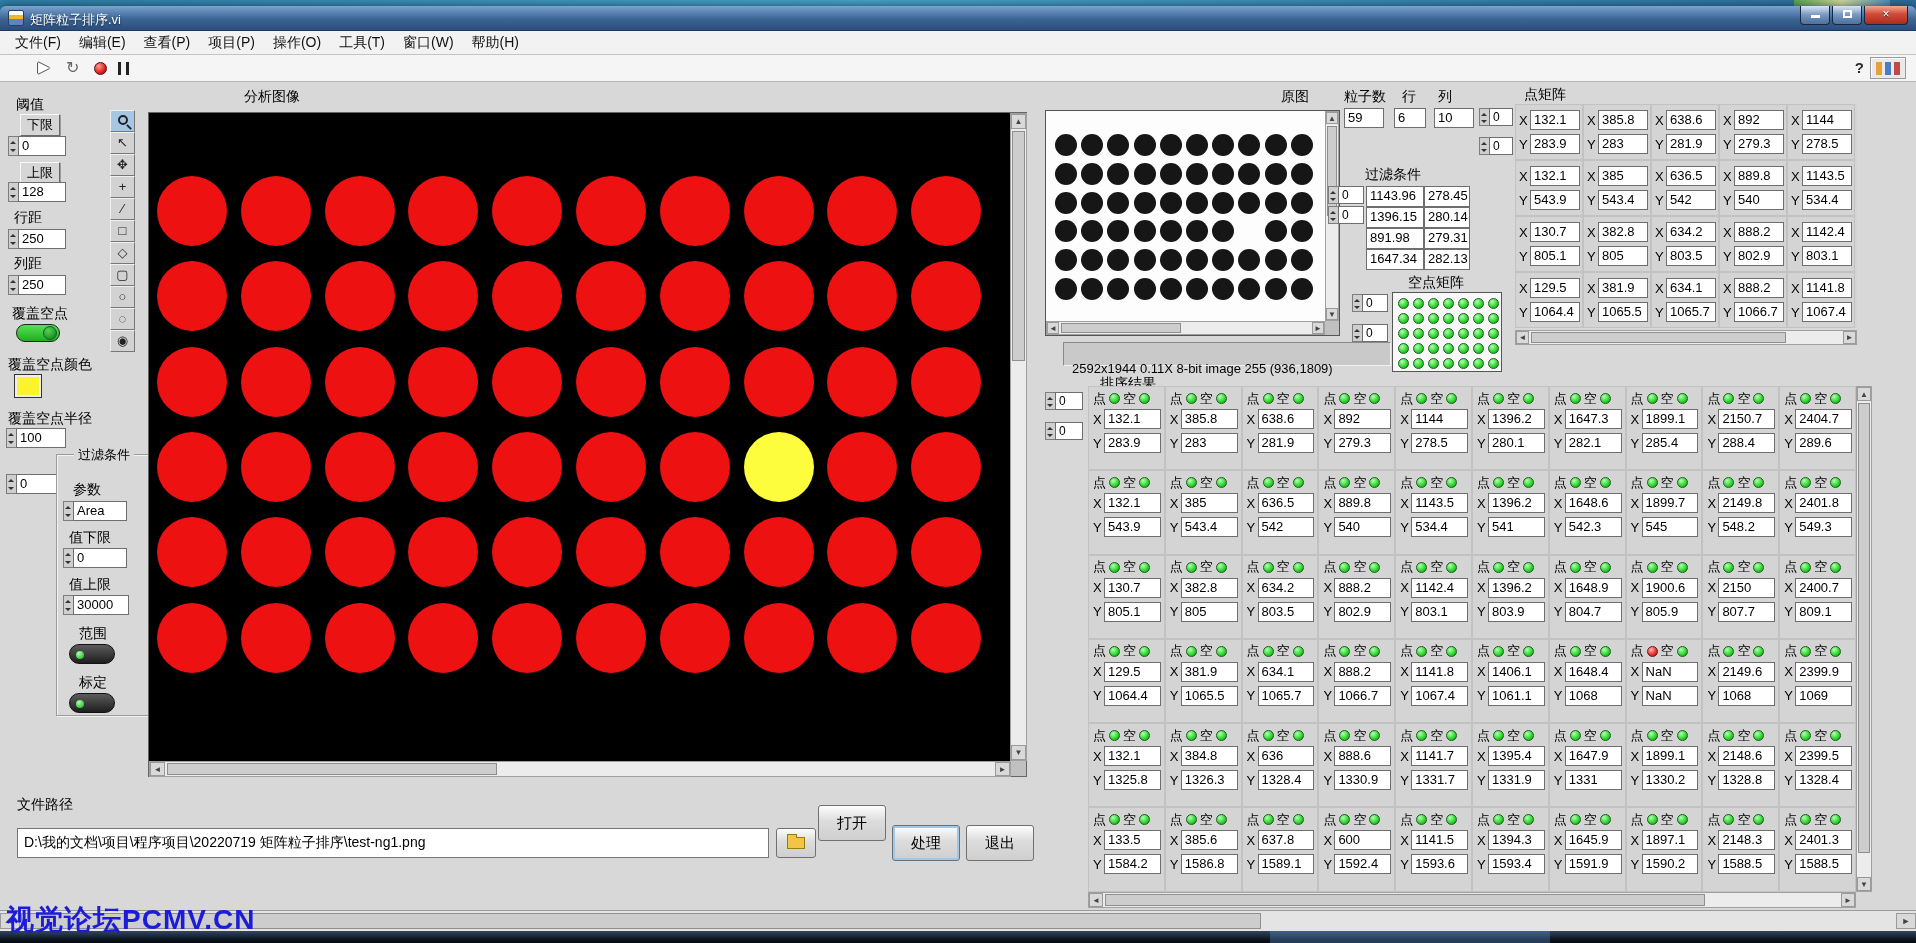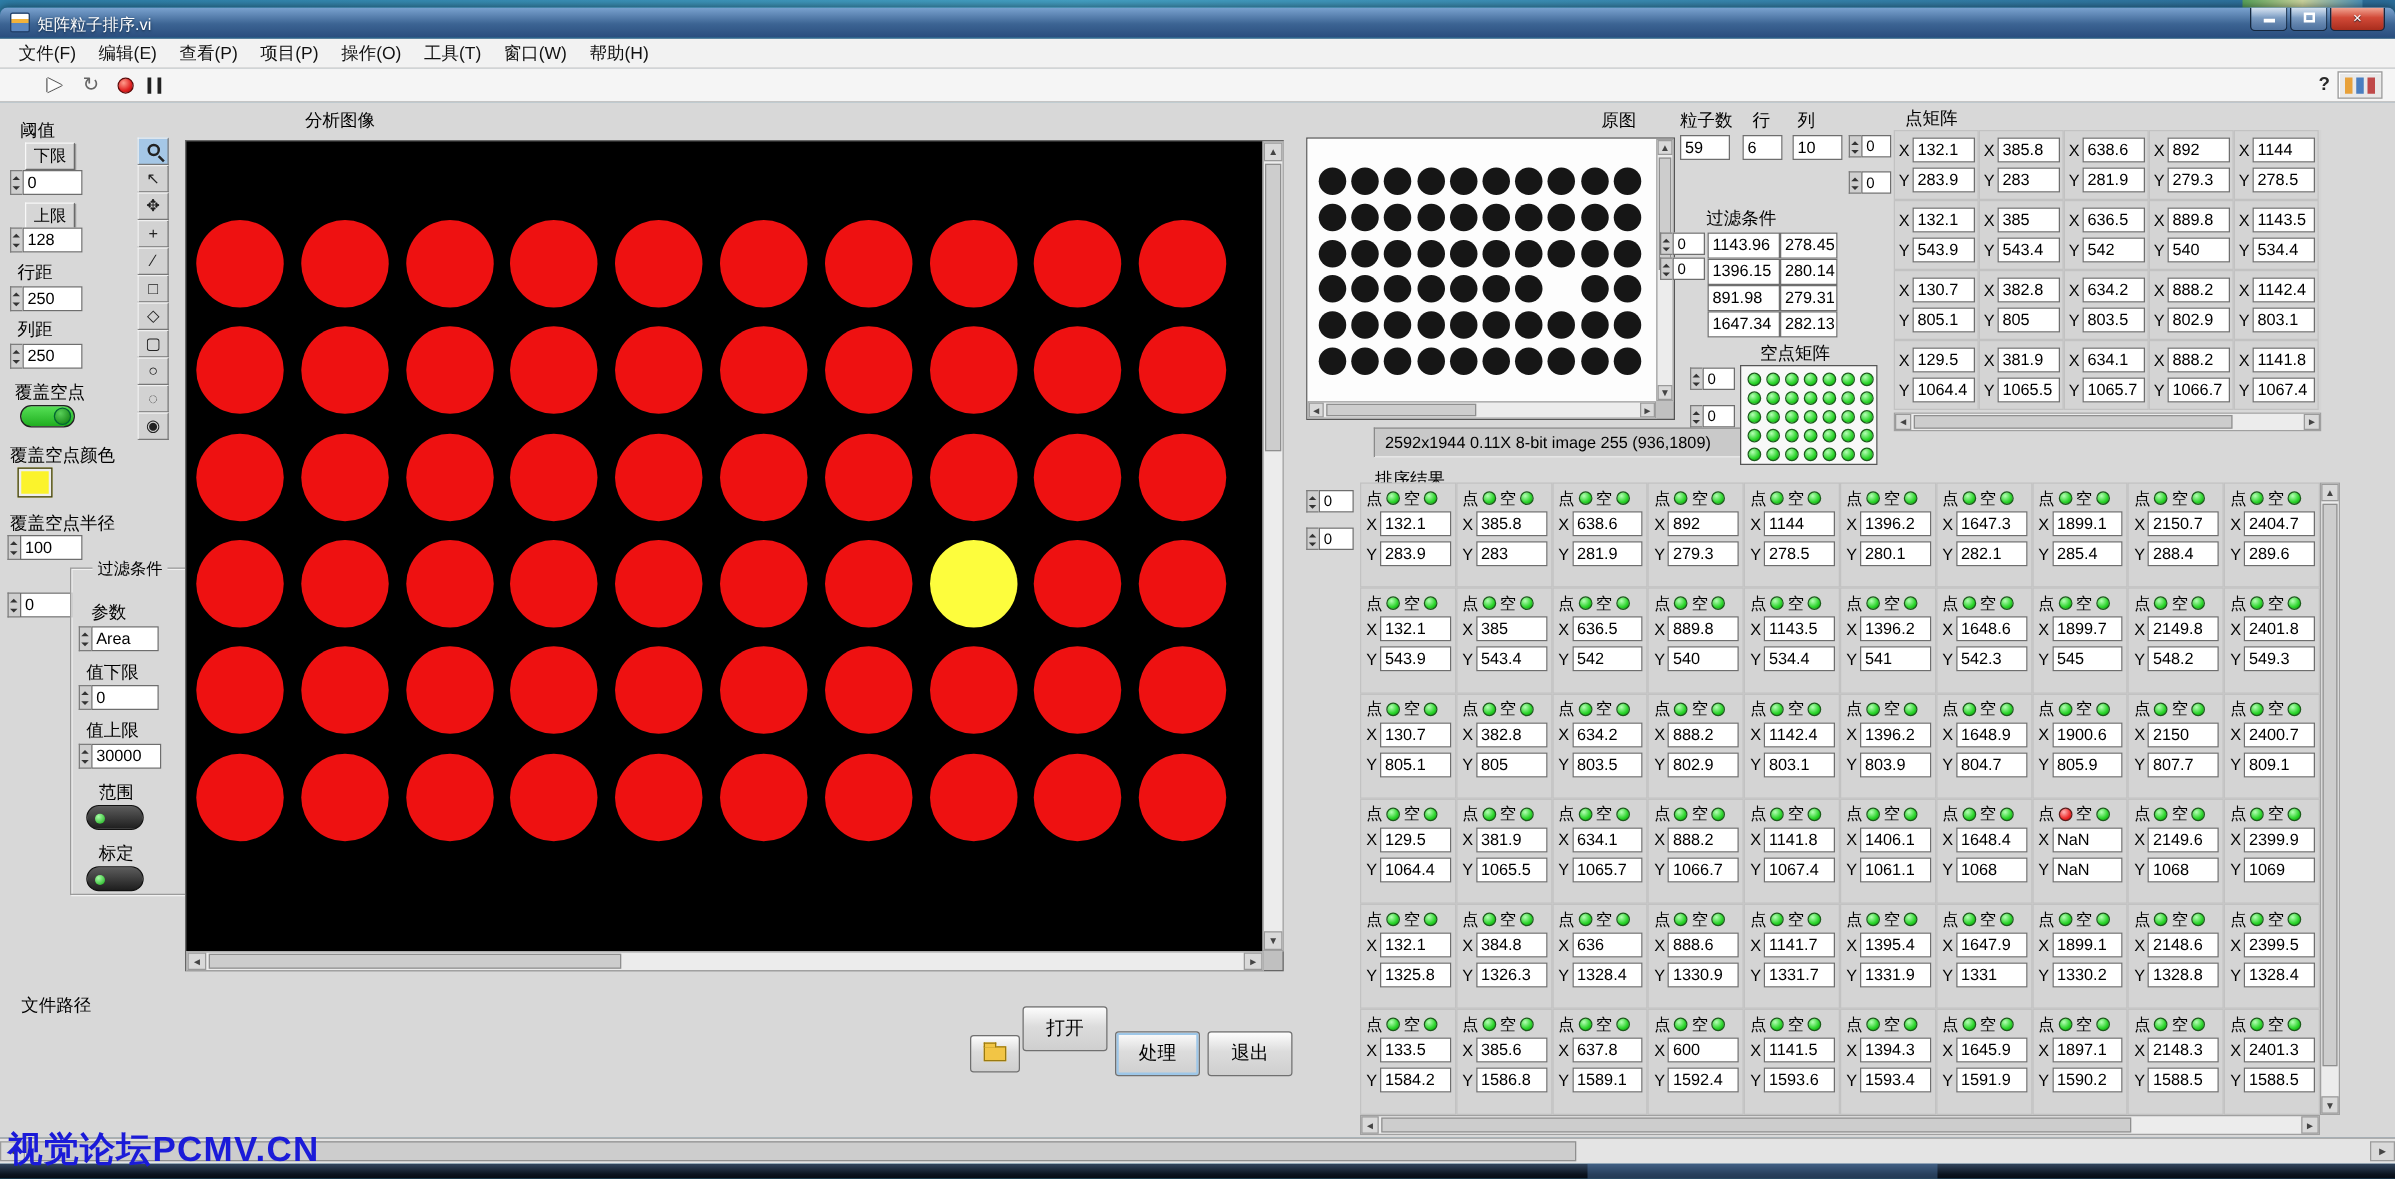--- a/index.html
+++ b/index.html
@@ -328,20 +328,21 @@
           <span class="ar" style="left:0;bottom:0;width:15px;height:15px">▼</span>
         </div>
         <div class="sb" style="left:0;top:648px;width:862px;height:16px">
           <span class="ar" style="left:0;top:0;width:15px;height:14px">◄</span>
           <span class="th" style="top:1px;bottom:1px;left:17px;width:330px"></span>
           <span class="ar" style="right:0;top:0;width:15px;height:14px">►</span>
         </div>
       </div>
 
       <span class="lbl" style="left:17px;top:714px">文件路径</span>
+      <div class="pathbox" style="left:17px;top:746px;width:752px;height:30px">D:\我的文档\项目\程序项目\20220719 矩阵粒子排序\test-ng1.png</div>
       <div class="btn" style="left:776px;top:746px;width:40px;height:30px;line-height:14px"><span class="folder"></span></div>
       <div class="btn" style="left:818px;top:723px;width:68px">打开</div>
       <div class="btn focus" style="left:892px;top:743px;width:68px">处理</div>
       <div class="btn" style="left:966px;top:743px;width:68px">退出</div>
 
       <span class="lbl" style="left:1281px;top:6px">原图</span>
       <div id="original-frame">
         <div id="original-image">
             <div class="odot" style="left: 9px; top: 23px; background: rgb(22, 22, 22);"></div>
             <div class="odot" style="left: 35.2px; top: 23px; background: rgb(22, 22, 22);"></div>
@@ -407,21 +408,21 @@
           <span class="ar" style="left:0;top:0;width:12px;height:12px;line-height:11px">▲</span>
           <span class="th" style="left:1px;right:1px;top:14px;height:90px"></span>
           <span class="ar" style="left:0;bottom:0;width:12px;height:12px;line-height:11px">▼</span>
         </div>
         <div class="sb" style="left:0;top:210px;width:279px;height:14px">
           <span class="ar" style="left:0;top:0;width:12px;height:12px;line-height:11px">◄</span>
           <span class="th" style="top:1px;bottom:1px;left:14px;width:120px"></span>
           <span class="ar" style="right:0;top:0;width:12px;height:12px;line-height:11px">►</span>
         </div>
       </div>
-      <div class="statusbox" style="left:1099px;top:260px;width:300px;height:24px;padding-top:3px">2592x1944 0.11X 8-bit image 255    (936,1809)</div>
+      <div class="statusbox" style="left:1063px;top:260px;width:328px;height:24px;padding-top:18px">2592x1944 0.11X 8-bit image 255    (936,1809)</div>
 
       <span class="lbl" style="left:1344px;top:6px">粒子数</span>
       <span class="lbl" style="left:1402px;top:6px">行</span>
       <span class="lbl" style="left:1438px;top:6px">列</span>
       <span class="vbox" style="position:absolute;left:1344px;top:26px;width:40px;height:20px">59</span>
       <span class="vbox" style="position:absolute;left:1394px;top:26px;width:32px;height:20px">6</span>
       <span class="vbox" style="position:absolute;left:1434px;top:26px;width:40px;height:20px">10</span>
 
       <div class="idx" style="left:1479px;top:26px;width:34px">
         <span class="spin">

